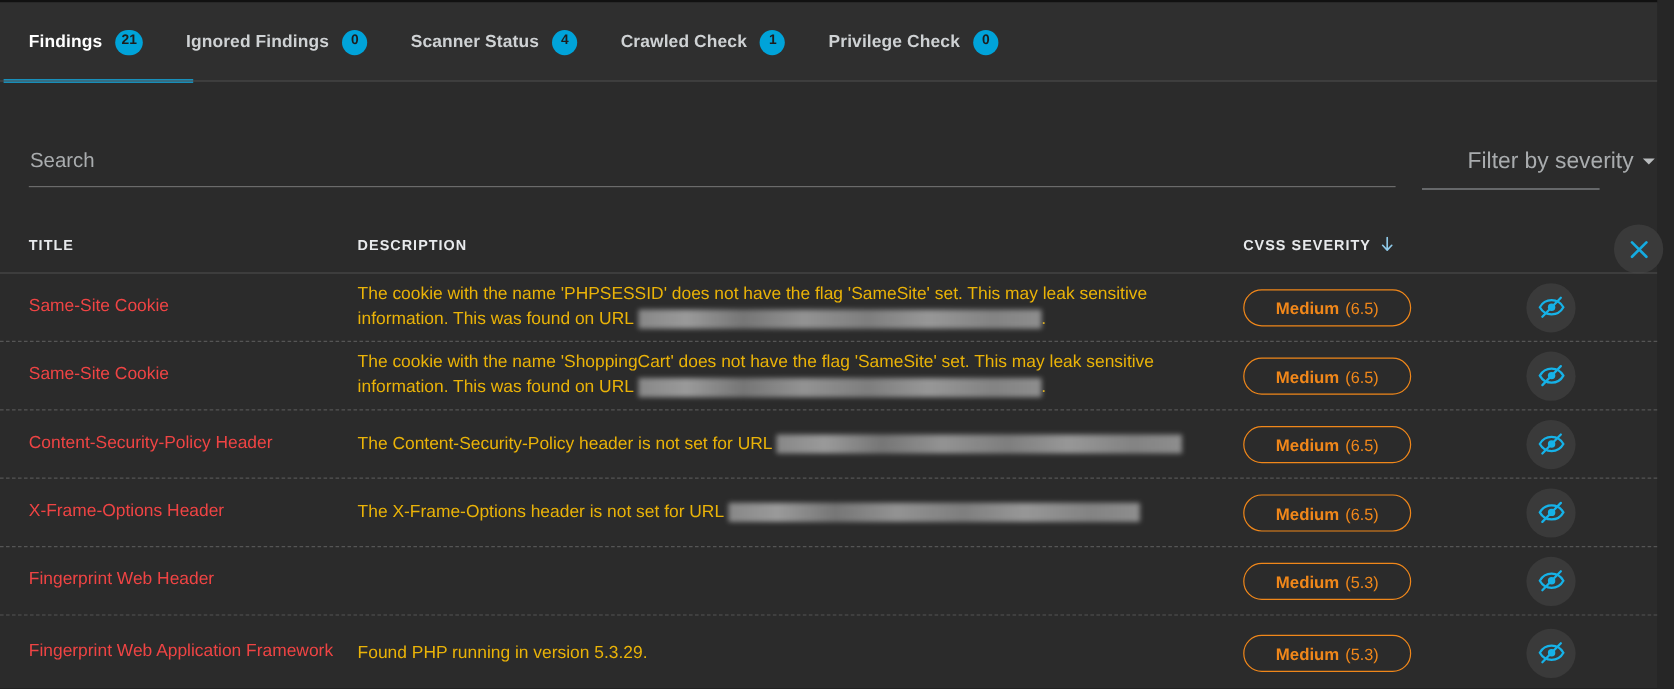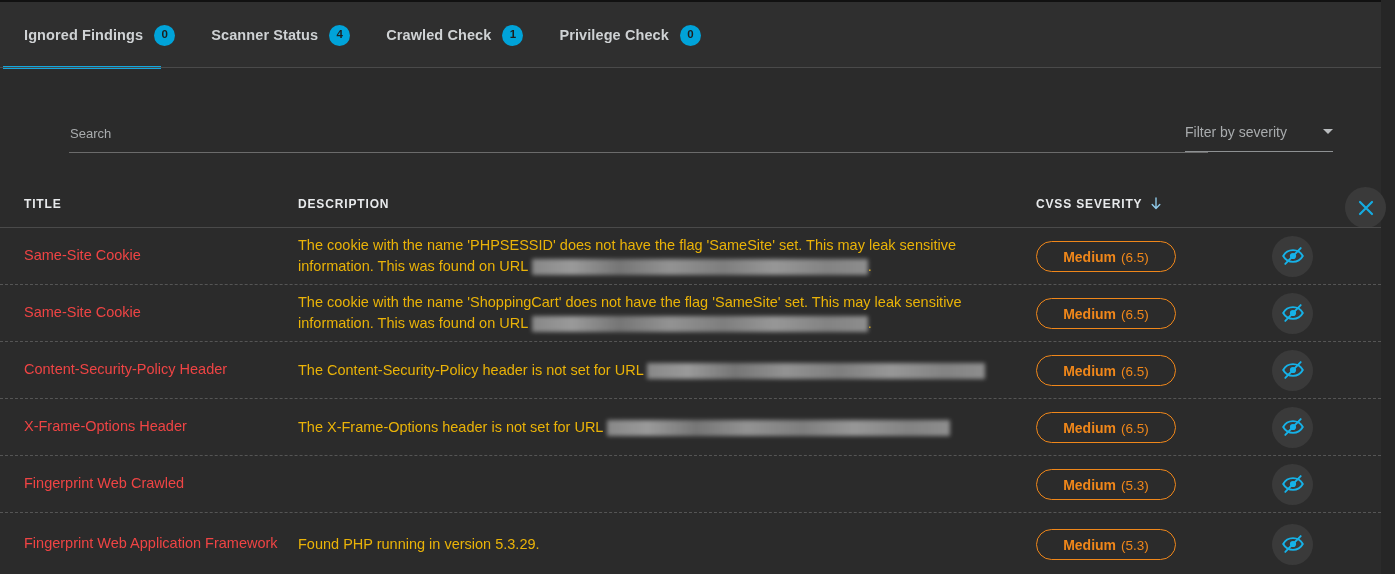--- a/index.html
+++ b/index.html
@@ -103,41 +103,41 @@
     width: 1139px;
   }
   .search-input {
     width: 100%;
     background: transparent;
     border: none;
     border-bottom: 1px solid #6b6b6b;
     outline: none;
     color: #eab308;
     font-family: "Liberation Sans", sans-serif;
-    font-size: 13px;
+    font-size: 17px;
     padding: 0 0 11px 1px;
-    margin-left: 45px;
   }
   .search-input::placeholder { color: #a9acae; }
 
   .filter-wrap {
     position: absolute;
     left: 1185px; top: 56px;
     width: 148px;
     border-bottom: 1px solid #8e9193;
     padding-bottom: 11px;
     cursor: pointer;
     display: flex;
     align-items: center;
     justify-content: space-between;
   }
   .filter-text {
-    font-size: 14px;
+    font-size: 19px;
     color: #a9acae;
     white-space: nowrap;
+    margin-left: 38px;
   }
   .caret {
     width: 0; height: 0;
     border-left: 5px solid transparent;
     border-right: 5px solid transparent;
     border-top: 5px solid #b9bcbe;
     margin-left: 8px;
     margin-bottom: 1px;
   }
 
@@ -264,20 +264,24 @@
 </head>
 <body>
 
 <div id="app">
 
   <div class="top-black"></div>
   <div class="right-gutter"></div>
 
   <div class="tabbar">
     <div class="tabs" id="tabs-container">
+        <div class="tab active">
+          <span class="tab-label">Findings</span>
+          <span class="tab-badge">21</span>
+        </div>
         <div class="tab">
           <span class="tab-label">Ignored Findings</span>
           <span class="tab-badge">0</span>
         </div>
         <div class="tab">
           <span class="tab-label">Scanner Status</span>
           <span class="tab-badge">4</span>
         </div>
         <div class="tab">
           <span class="tab-label">Crawled Check</span>
@@ -386,21 +390,21 @@
             <button class="icon-btn">
               <svg width="24" height="24" viewBox="0 0 24 24">
                 <path d="M2.2 12C4.3 8.2 8 6.1 12 6.1s7.7 2.1 9.8 5.9c-2.1 3.8-5.8 5.9-9.8 5.9S4.3 15.8 2.2 12z" fill="none" stroke="#16b2e8" stroke-width="1.9"></path>
                 <circle cx="12" cy="12" r="3.1" fill="#16b2e8"></circle>
                 <path d="M4.3 19.9 L19.7 4.1" stroke="#16b2e8" stroke-width="1.9" stroke-linecap="round"></path>
               </svg>
             </button>
           </div>
         </div>
         <div class="row" style="min-height: 57px;">
-          <div class="cell-title">Fingerprint Web Crawled</div>
+          <div class="cell-title">Fingerprint Web Header</div>
           <div class="cell-sev"><div class="badge" style="border-color: rgb(240, 135, 26);">
               <span class="badge-level" style="color: rgb(240, 135, 26);">Medium</span>
               <span class="badge-score" style="color: rgb(240, 135, 26);">(5.3)</span>
             </div></div>
           <div class="cell-action">
             <button class="icon-btn">
               <svg width="24" height="24" viewBox="0 0 24 24">
                 <path d="M2.2 12C4.3 8.2 8 6.1 12 6.1s7.7 2.1 9.8 5.9c-2.1 3.8-5.8 5.9-9.8 5.9S4.3 15.8 2.2 12z" fill="none" stroke="#16b2e8" stroke-width="1.9"></path>
                 <circle cx="12" cy="12" r="3.1" fill="#16b2e8"></circle>
                 <path d="M4.3 19.9 L19.7 4.1" stroke="#16b2e8" stroke-width="1.9" stroke-linecap="round"></path>

